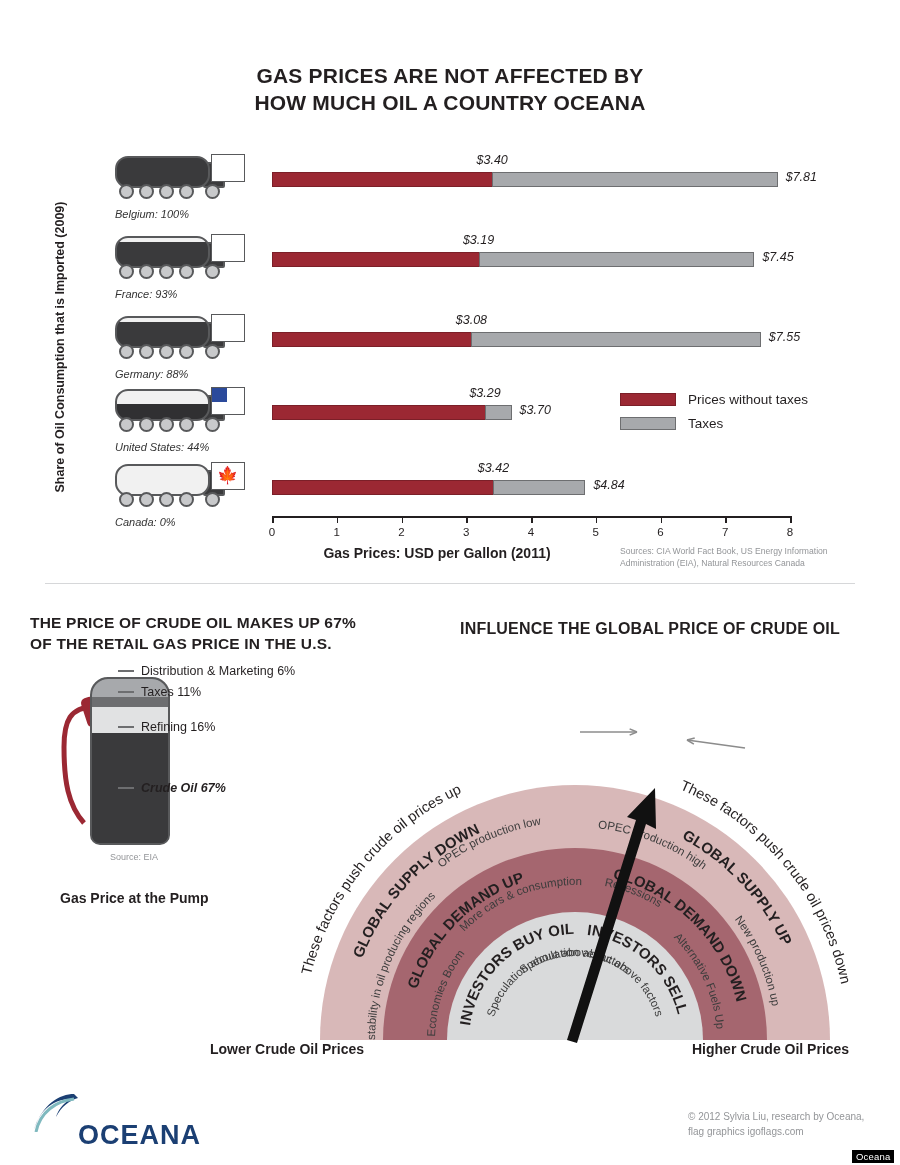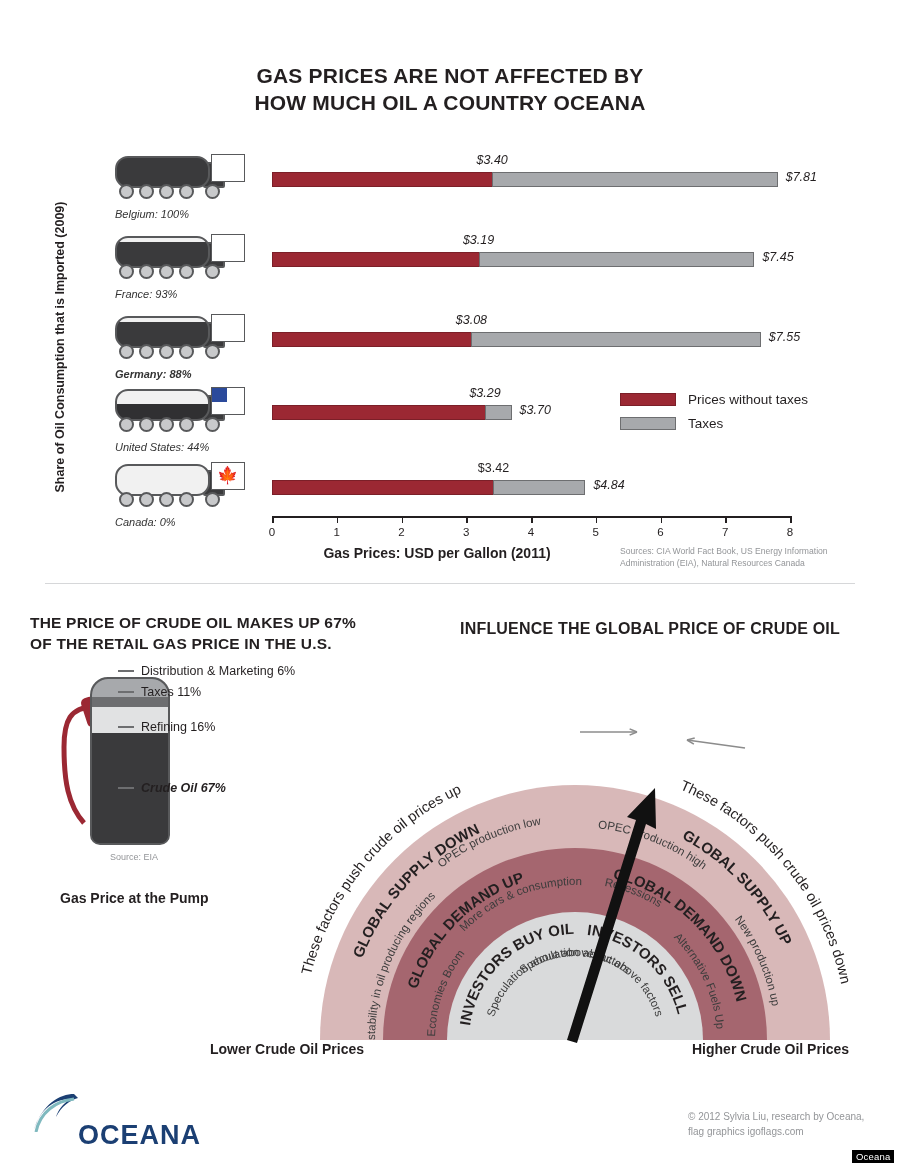--- a/index.html
+++ b/index.html
@@ -185,21 +185,21 @@
         <div class="tank stripe"></div>
         <div class="wheel" style="left:4px"></div>
         <div class="wheel" style="left:24px"></div>
         <div class="wheel" style="left:44px"></div>
         <div class="wheel" style="left:64px"></div>
         <div class="wheel" style="left:90px"></div>
         <div class="flag flag-fr"></div>
       </div>
       <div class="country-label">France: 93%</div>
     </div>
-    <div class="row" style="top: 312px; left: 110px; font-weight: bold;">
+    <div class="row" style="top: 312px; left: 110px;">
       <div class="truck">
         <div class="cab"></div>
         <div class="tank stripe"></div>
         <div class="wheel" style="left:4px"></div>
         <div class="wheel" style="left:24px"></div>
         <div class="wheel" style="left:44px"></div>
         <div class="wheel" style="left:64px"></div>
         <div class="wheel" style="left:90px"></div>
         <div class="flag flag-de"></div>
       </div>
@@ -392,14 +392,14 @@
 <div class="bar" style="position: absolute; left: 272px; top: 405px;">
     <div class="seg red" style="width: 213.028px;"></div>
     <div class="seg gray" style="width: 26.5475px;"></div>
   </div>
 <div class="abs" style="left: 485.027px; top: 386px; font-size: 12.5px; font-style: italic; transform: translateX(-50%); white-space: nowrap;">$3.29</div>
 <div class="abs" style="left: 519.575px; top: 403px; font-size: 12.5px; font-style: italic; white-space: nowrap;">$3.70</div>
 <div class="bar" style="position: absolute; left: 272px; top: 480px;">
     <div class="seg red" style="width: 221.445px;"></div>
     <div class="seg gray" style="width: 91.945px;"></div>
   </div>
-<div class="abs" style="left: 493.445px; top: 461px; font-size: 12.5px; transform: translateX(-50%); white-space: nowrap;">$3.42</div>
+<div class="abs" style="left: 493.445px; top: 461px; font-size: 12.5px; font-style: italic; transform: translateX(-50%); white-space: nowrap;">$3.42</div>
 <div class="abs" style="left: 593.39px; top: 478px; font-size: 12.5px; font-style: italic; white-space: nowrap;">$4.84</div>
 
 </body></html>

